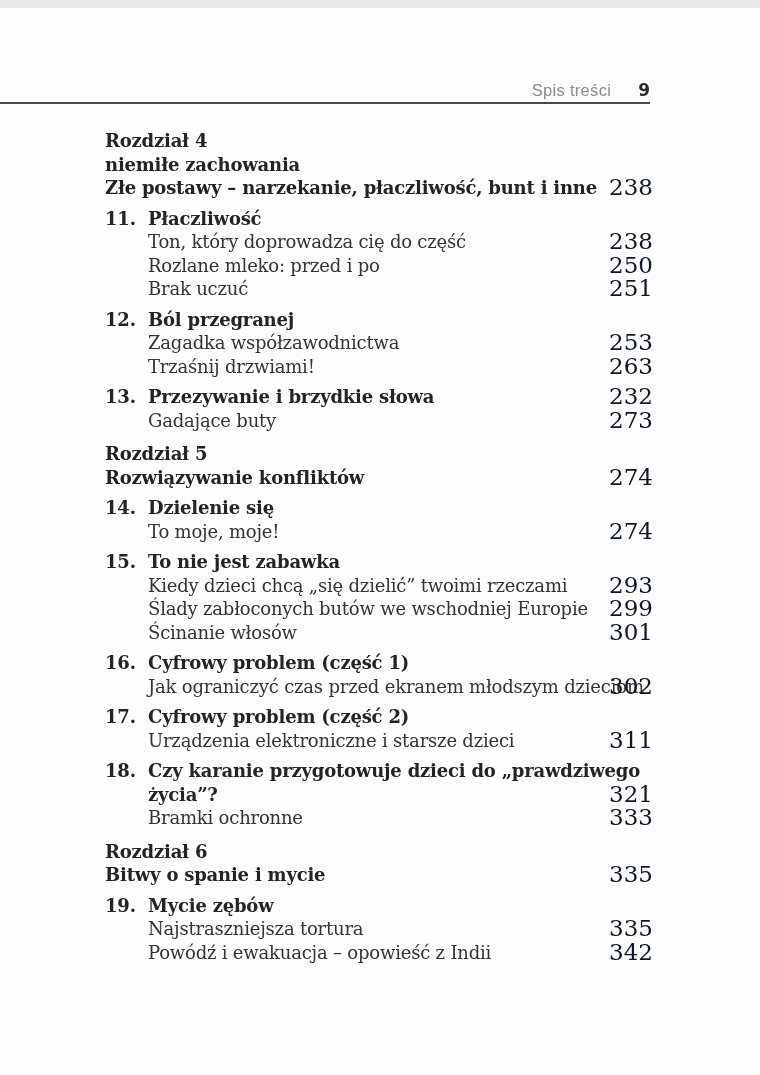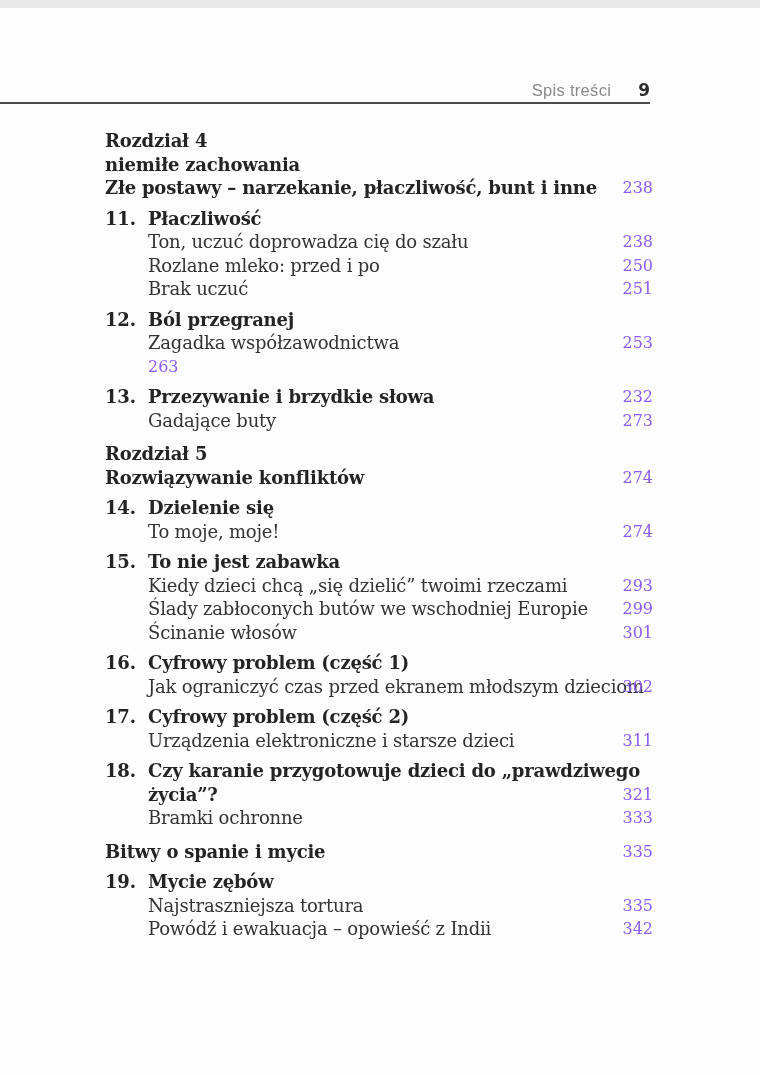--- a/index.html
+++ b/index.html
@@ -31,21 +31,21 @@
   
   .content{
     position:absolute;left:105px;top:121px;width:548px;
     font-size:18px;line-height:23.5px;letter-spacing:-0.2px;
   }
   .line{white-space:nowrap;}
   .b{font-weight:700;color:#242424;}
   .flex{display:flex;align-items:flex-end;}
   .grow{flex:1;min-width:0;}
   .page-num{
-    font-size:16px;line-height:23.5px;font-weight:400;color:#8b5cf6;
+    font-size:23px;line-height:23.5px;font-weight:400;color:#0f172a;
     flex:none;letter-spacing:0;
   }
   .chapter{margin-top:10px;}
   .content > .chapter:first-child{margin-top:0;}
   .entry{margin-top:7px;}
   .e-num{width:43px;flex:none;align-self:flex-start;font-weight:700;color:#242424;}
   .sub{display:flex;align-items:flex-end;padding-left:43px;}
 </style>
 </head>
 <body>
@@ -72,21 +72,21 @@
     </div>
 
     <div class="entry">
       <div class="flex">
         <div class="e-num line">11.</div>
         <div class="grow">
           <div class="line b">Płaczliwość</div>
         </div>
       </div>
       <div class="sub">
-        <div class="grow line">Ton, uczuć doprowadza cię do szału</div>
+        <div class="grow line">Ton, który doprowadza cię do część</div>
         <div class="page-num">238</div>
       </div>
       <div class="sub">
         <div class="grow line">Rozlane mleko: przed i po</div>
         <div class="page-num">250</div>
       </div>
       <div class="sub">
         <div class="grow line">Brak uczuć</div>
         <div class="page-num">251</div>
       </div>
@@ -97,20 +97,21 @@
         <div class="e-num line">12.</div>
         <div class="grow">
           <div class="line b">Ból przegranej</div>
         </div>
       </div>
       <div class="sub">
         <div class="grow line">Zagadka współzawodnictwa</div>
         <div class="page-num">253</div>
       </div>
       <div class="sub">
+        <div class="grow line">Trzaśnij drzwiami!</div>
         <div class="page-num">263</div>
       </div>
     </div>
 
     <div class="entry">
       <div class="flex">
         <div class="e-num line">13.</div>
         <div class="grow">
           <div class="line b">Przezywanie i brzydkie słowa</div>
         </div>
@@ -201,20 +202,21 @@
         </div>
         <div class="page-num">321</div>
       </div>
       <div class="sub">
         <div class="grow line">Bramki ochronne</div>
         <div class="page-num">333</div>
       </div>
     </div>
 
     <div class="chapter">
+      <div class="line b">Rozdział 6</div>
       <div class="flex">
         <div class="grow">
           <div class="line b">Bitwy o spanie i mycie</div>
         </div>
         <div class="page-num">335</div>
       </div>
     </div>
 
     <div class="entry">
       <div class="flex">

